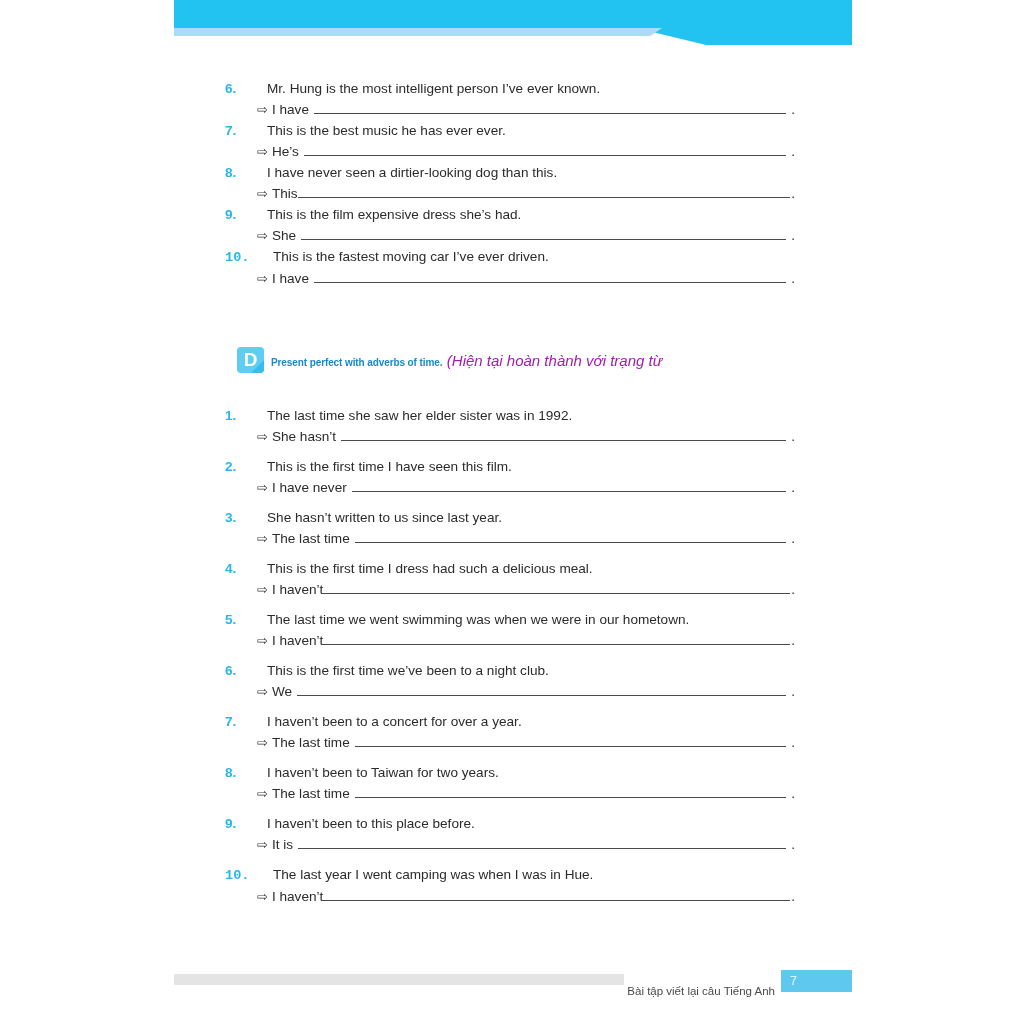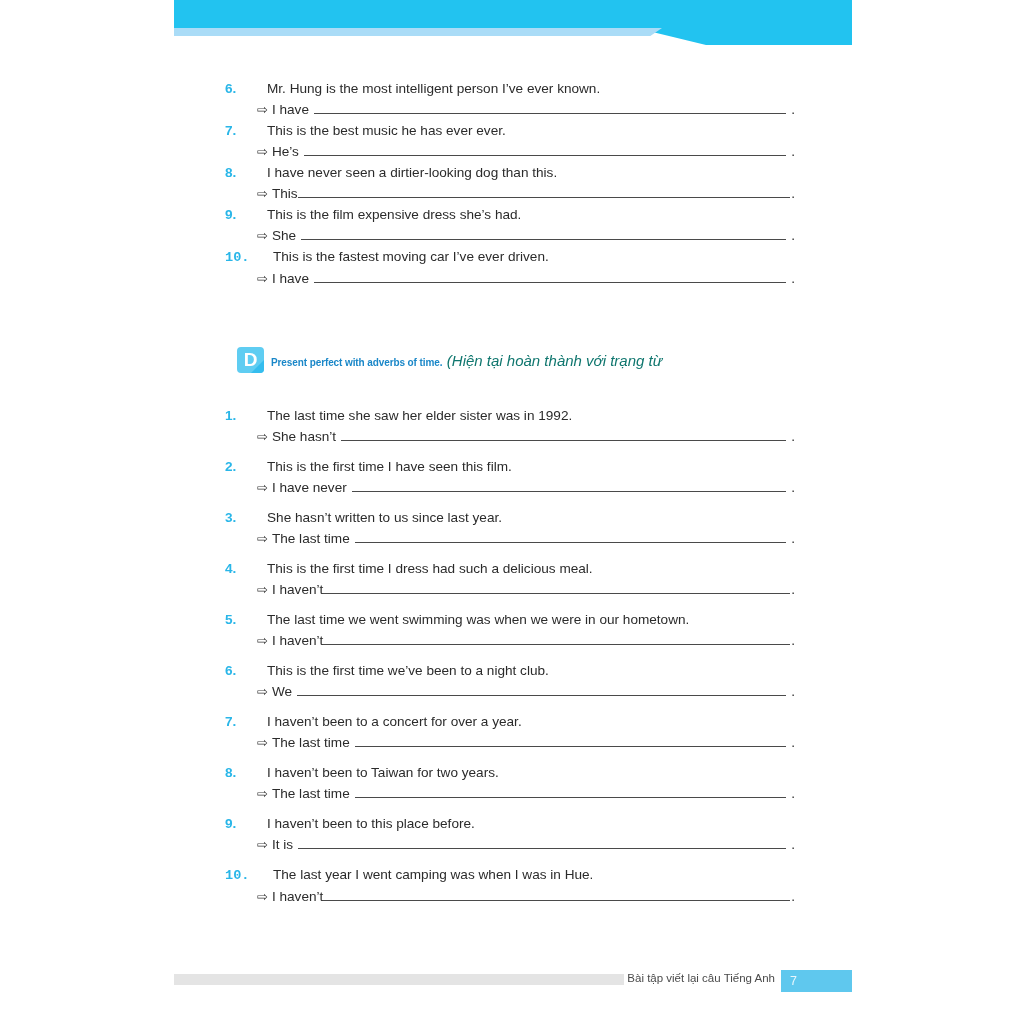--- a/index.html
+++ b/index.html
@@ -127,21 +127,21 @@
     line-height: 26px;
     text-align: center;
   }
   .sd-title {
     color: #1a87c8;
     font-weight: bold;
     font-size: 10px;
     letter-spacing: -0.1px;
   }
   .sd-sub {
-    color: #0f766e;
+    color: #a21caf;
     font-style: italic;
     font-size: 15px;
   }
   .sd-line2 {
     color: #3bb3e0;
     font-style: italic;
     font-size: 15px;
     display: block;
     margin-top: 1px;
   }
@@ -159,21 +159,21 @@
     width: 678px; height: 22px;
   }
   .footer-bar {
     position: absolute;
     left: 0; top: 4px;
     width: 450px; height: 11px;
     background: #e4e4e4;
   }
   .footer-text {
     position: absolute;
-    right: 77px; top: 2px;
+    right: 77px; top: 15px;
     font-size: 11.5px;
     color: #4a4a4a;
   }
   .footer-page {
     position: absolute;
     right: 0; top: 0;
     width: 71px; height: 22px;
     background: #5fc8ee;
   }
   .footer-page .pnum {

